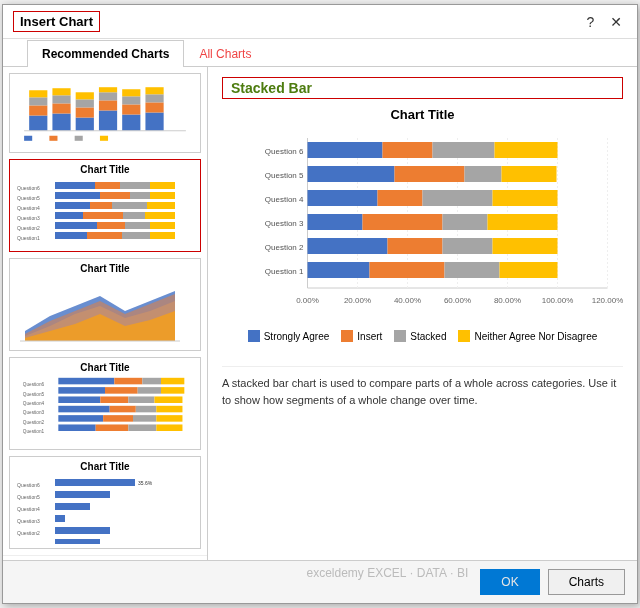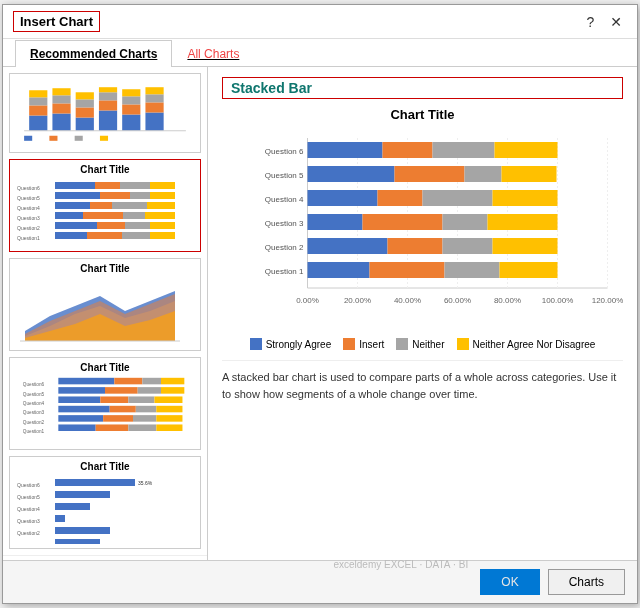--- a/index.html
+++ b/index.html
@@ -3,43 +3,43 @@
   <meta charset="utf-8">
   <style>
     * { box-sizing: border-box; margin: 0; padding: 0; }
     body { font-family: 'Segoe UI', Arial, sans-serif; font-size: 12px; background: #f0f0f0; display: flex; justify-content: center; align-items: center; width: 640px; height: 608px; }
     .dialog { width: 636px; height: 600px; background: #fff; border: 1px solid #999; box-shadow: 2px 2px 8px rgba(0,0,0,0.3); display: flex; flex-direction: column; }
     .title-bar { background: #fff; border-bottom: 1px solid #ddd; padding: 6px 10px; display: flex; align-items: center; justify-content: space-between; }
     .title-bar-left { display: flex; align-items: center; gap: 8px; }
     .title-text { font-size: 13px; font-weight: 600; border: 1.5px solid #c00; padding: 2px 6px; }
     .title-icons { display: flex; gap: 6px; align-items: center; color: #333; font-size: 14px; }
     .title-icons span { cursor: pointer; padding: 2px 5px; }
-    .tabs { display: flex; border-bottom: 1px solid #ccc; padding: 0 12px; background: #fff; text-decoration: underline; }
+    .tabs { display: flex; border-bottom: 1px solid #ccc; padding: 0 24px; background: #fff; }
     .tab { padding: 6px 14px; cursor: pointer; font-size: 12px; border: 1px solid transparent; border-bottom: none; position: relative; top: 1px; }
     .tab.active { background: #fff; border-color: #ccc; border-bottom-color: #fff; font-weight: 600; }
     .tab.inactive { color: #ef4444; }
     .content { display: flex; flex: 1; overflow: hidden; }
     .left-panel { width: 205px; border-right: 1px solid #ccc; overflow-y: auto; background: #fff; }
     .chart-thumb { border: 1px solid #ccc; margin: 6px; padding: 4px; cursor: pointer; background: #fff; }
     .chart-thumb.selected { border-color: #c00; border-width: 1.5px; }
     .thumb-title { font-size: 10px; text-align: center; margin-bottom: 2px; font-weight: 600; }
     .thumb-img { width: 100%; height: 70px; overflow: hidden; position: relative; }
     .thumb-img svg { width: 100%; height: 100%; }
     .right-panel { flex: 1; padding: 10px 14px; display: flex; flex-direction: column; overflow: hidden; }
-    .chart-type-label { font-size: 14px; font-weight: 700; border: 1.5px solid #c00; display: inline-block; padding: 2px 8px; margin-bottom: 8px; color: #0f766e; }
+    .chart-type-label { font-size: 14px; font-weight: 700; border: 1.5px solid #c00; display: inline-block; padding: 2px 8px; margin-bottom: 8px; color: #4d7c0f; }
     .chart-area { flex: 1; display: flex; flex-direction: column; }
     .chart-title-text { text-align: center; font-size: 13px; font-weight: 600; margin-bottom: 6px; }
-    .chart-legend { display: flex; gap: 12px; justify-content: center; margin-top: 10px; font-size: 10px; flex-wrap: wrap; }
+    .chart-legend { display: flex; gap: 12px; justify-content: center; margin-top: 2px; font-size: 10px; flex-wrap: wrap; }
     .legend-item { display: flex; align-items: center; gap: 4px; }
     .legend-color { width: 12px; height: 12px; display: inline-block; }
-    .chart-description { margin-top: 10px; font-size: 11px; color: #333; line-height: 1.5; border-top: 1px solid #eee; padding-top: 8px; }
+    .chart-description { margin-top: 24px; font-size: 11px; color: #333; line-height: 1.5; border-top: 1px solid #eee; padding-top: 8px; }
     .bottom-bar { border-top: 1px solid #ccc; padding: 8px 12px; display: flex; justify-content: flex-end; gap: 8px; align-items: center; background: #f5f5f5; }
     .btn { padding: 5px 20px; font-size: 12px; cursor: pointer; border: 1px solid #999; background: #f0f0f0; }
     .btn.primary { background: #0078d4; color: #e5e5e5; border-color: #0078d4; }
-    .watermark { position: absolute; bottom: 12px; right: 4px; font-size: 10px; color: #bbb; }
+    .watermark { position: absolute; bottom: 2px; right: 4px; font-size: 12px; color: #bbb; }
     
     .left-panel::-webkit-scrollbar { width: 8px; }
     .left-panel::-webkit-scrollbar-thumb { background: #ccc; }
     .scroll-arrow { text-align: center; padding: 3px; color: #666; font-size: 10px; cursor: pointer; border-top: 1px solid #eee; }
   </style>
 </head>
 <body>
 
 <div class="dialog">
 
@@ -341,21 +341,21 @@
           <div class="legend-item">
             <span class="legend-color" style="background:#4472C4;"></span>
             <span>Strongly Agree</span>
           </div>
           <div class="legend-item">
             <span class="legend-color" style="background:#ED7D31;"></span>
             <span>Insert</span>
           </div>
           <div class="legend-item">
             <span class="legend-color" style="background:#A5A5A5;"></span>
-            <span>Neither</span>
+            <span>Stacked</span>
           </div>
           <div class="legend-item">
             <span class="legend-color" style="background:#FFC000;"></span>
             <span>Neither Agree Nor Disagree</span>
           </div>
         </div>
 
         <div class="chart-description">A stacked bar chart is used to compare parts of a whole across categories. Use it to show how segments of a whole change over time.</div>
       </div>
     </div>

